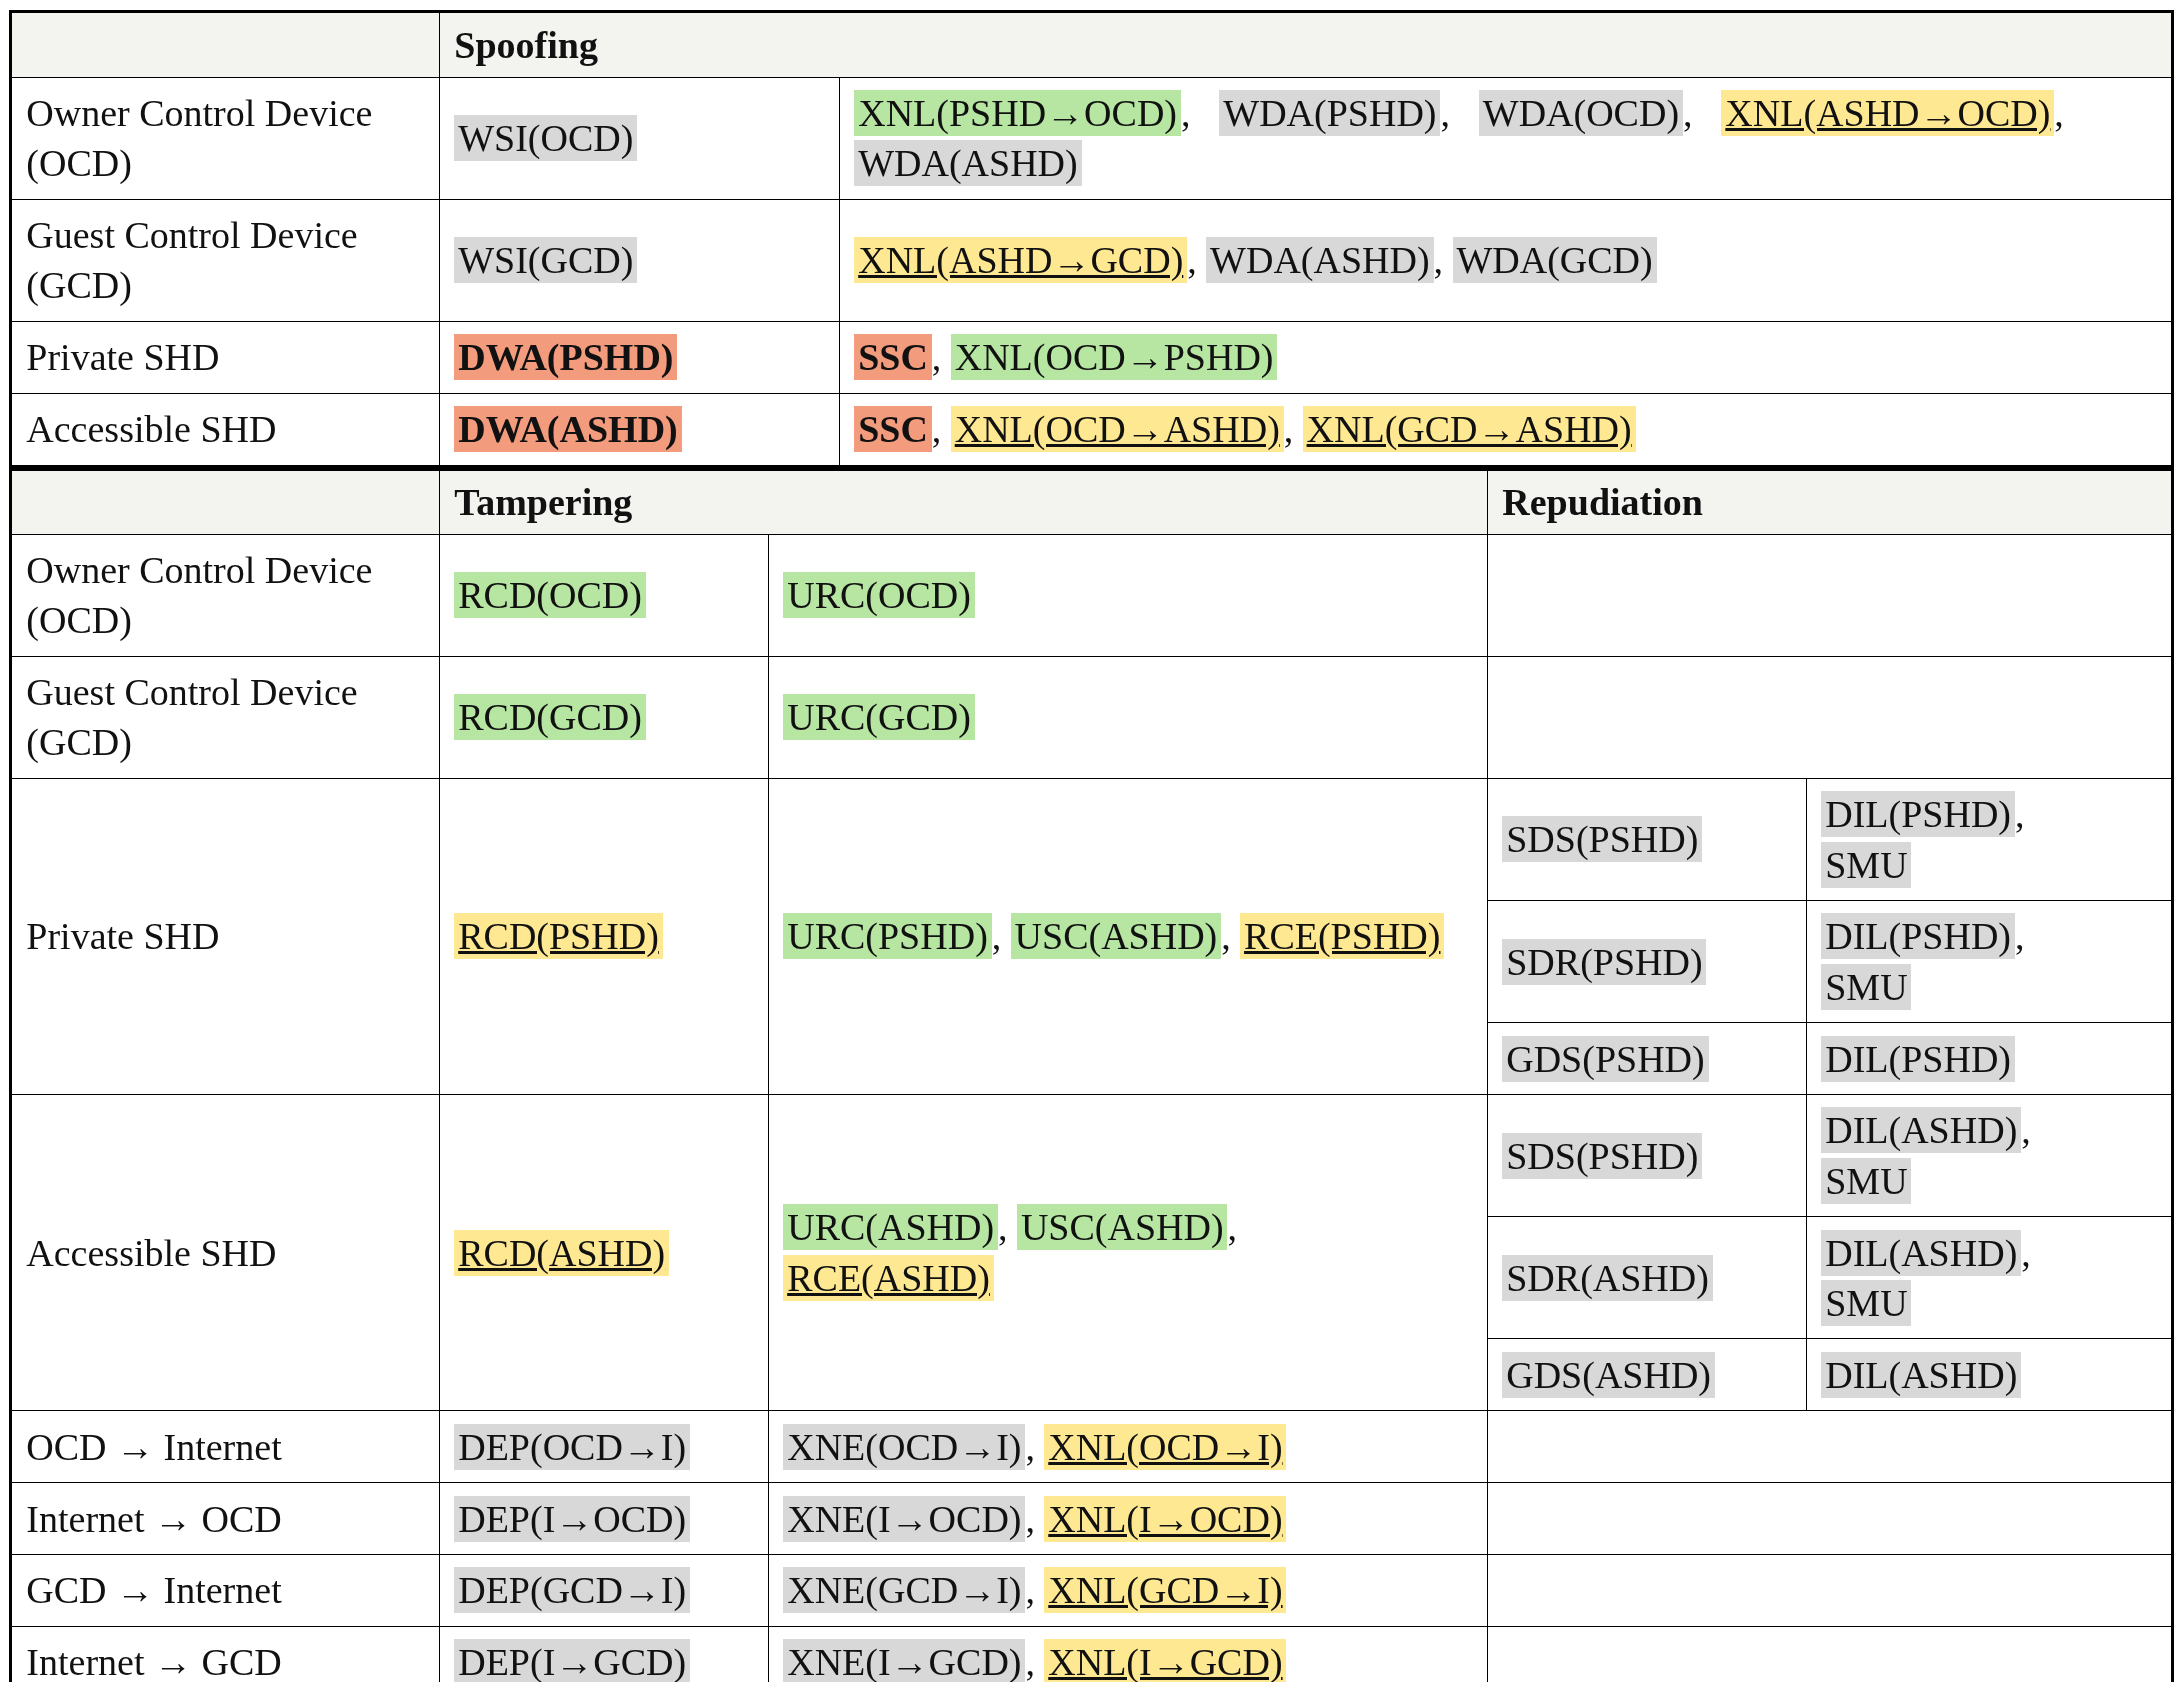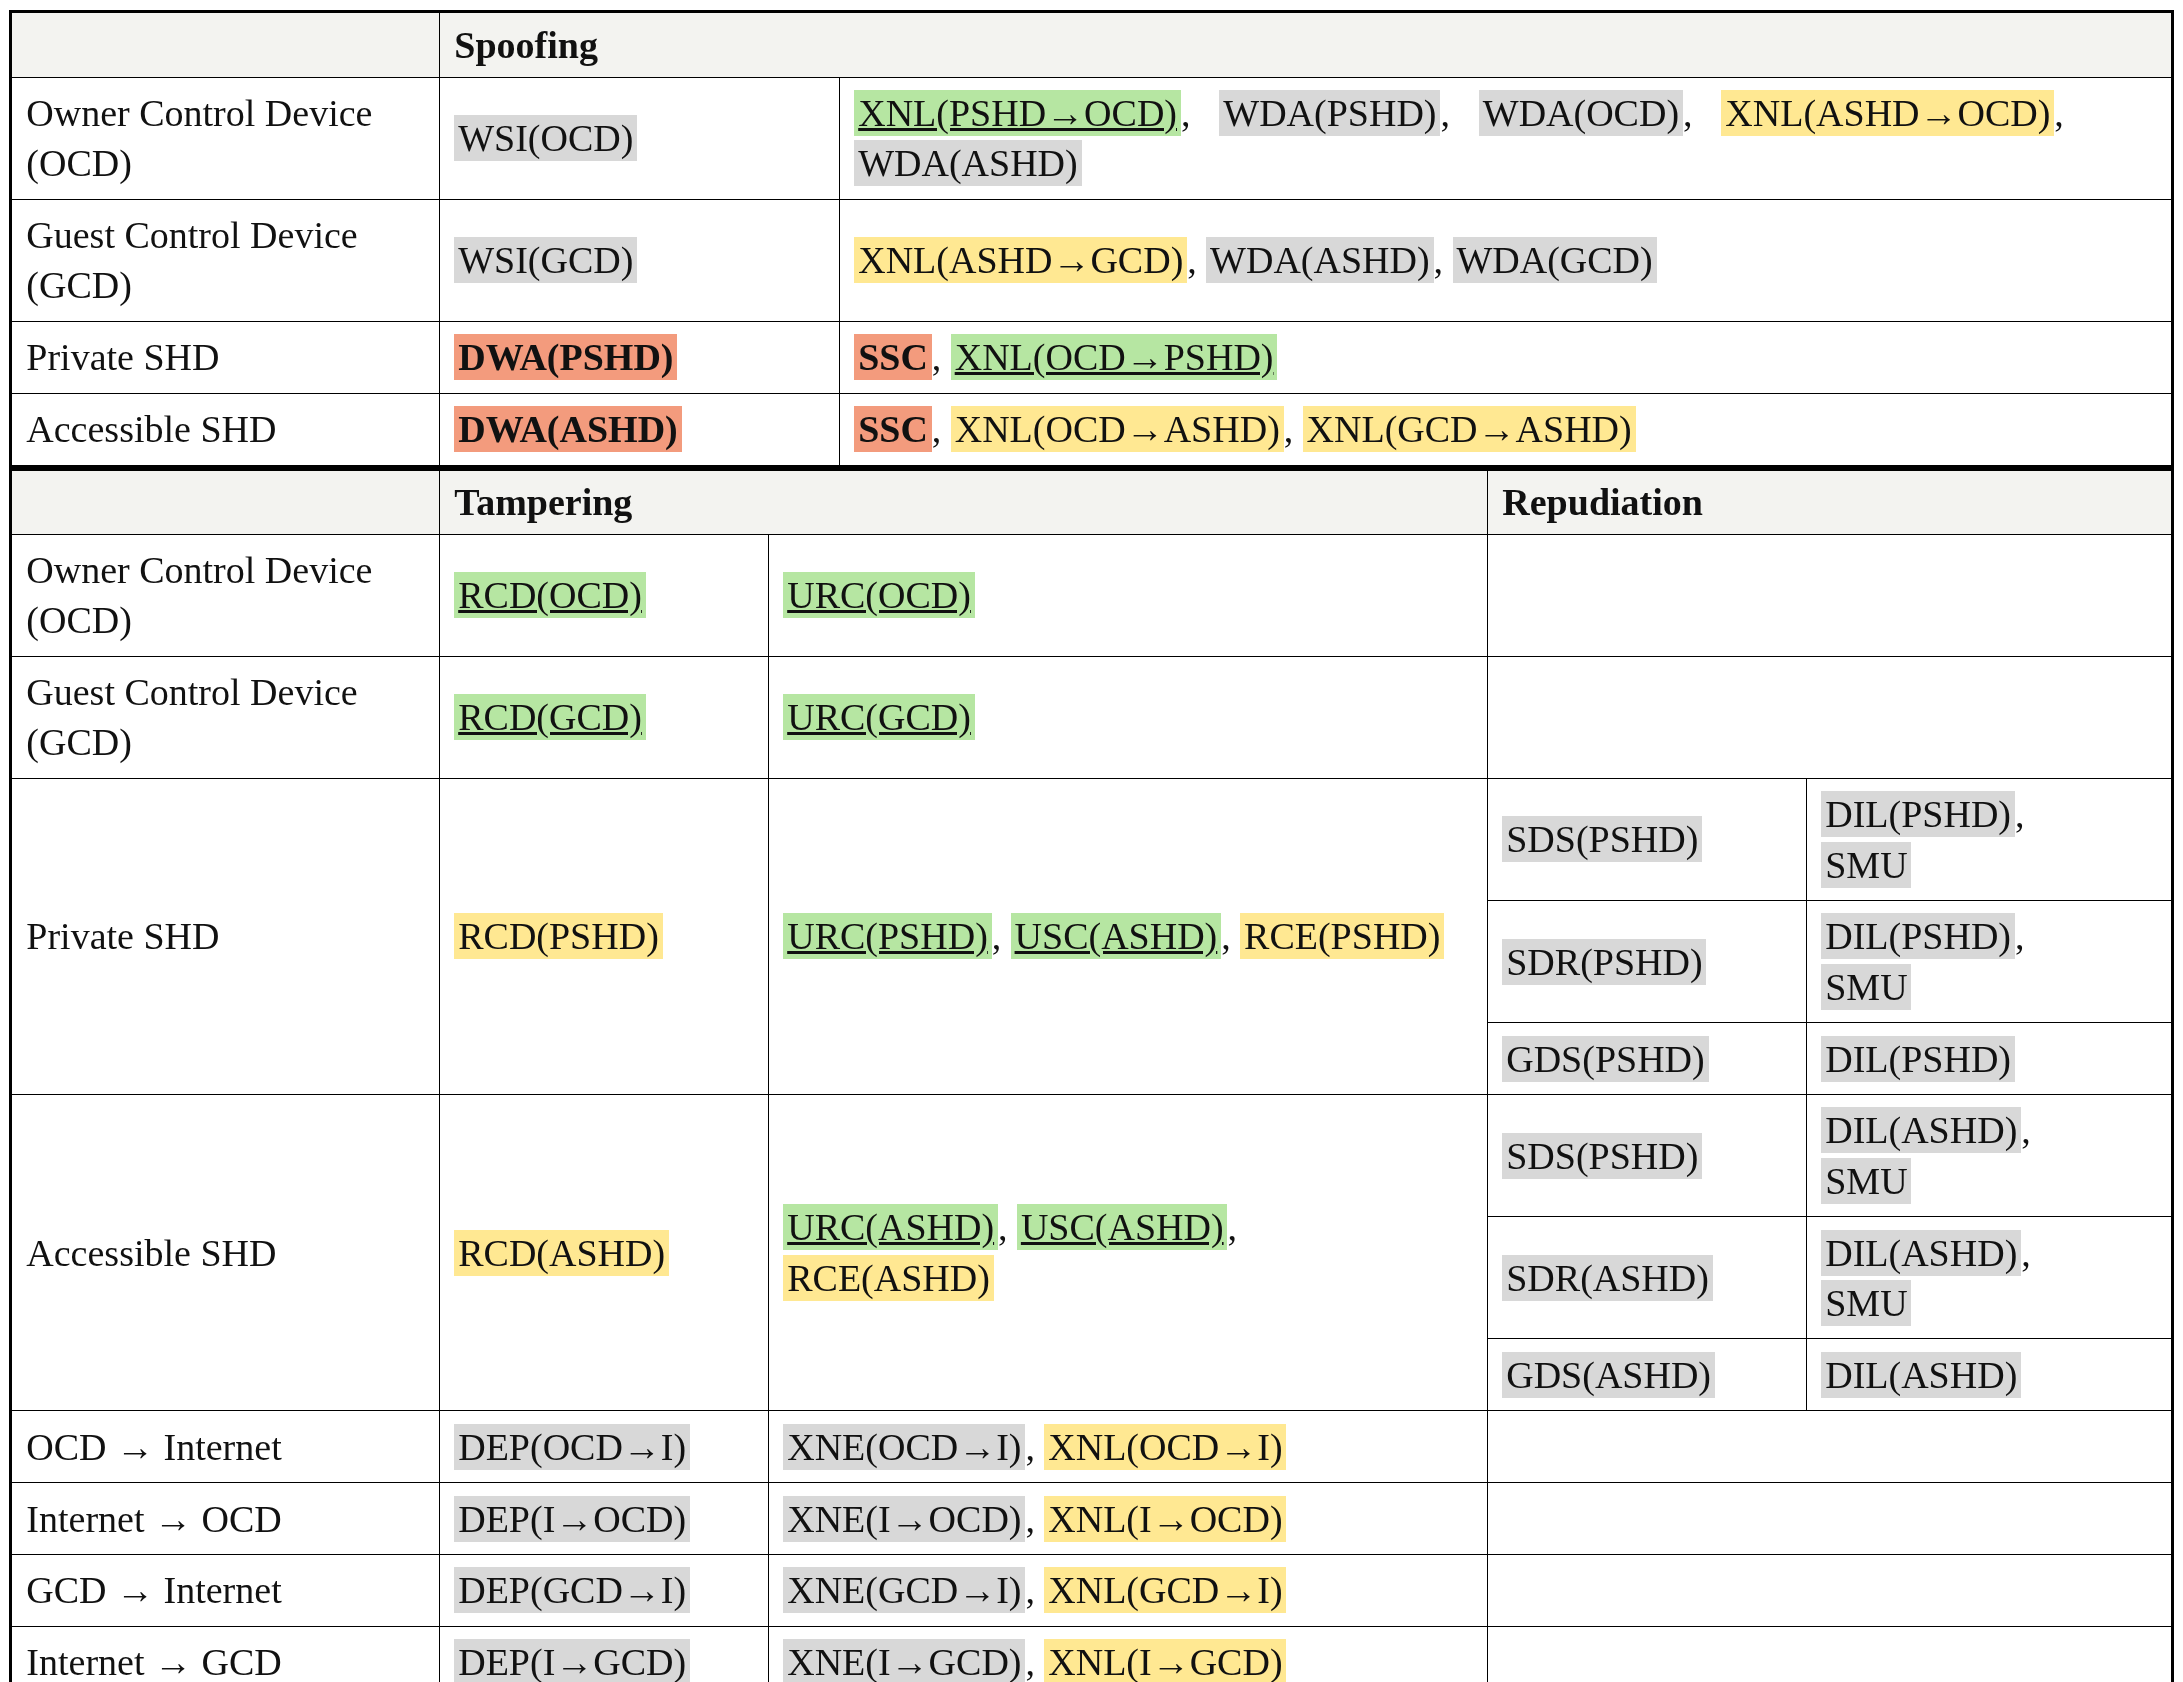--- a/index.html
+++ b/index.html
@@ -29,22 +29,22 @@
   }
   thead th {
     background: #f3f3f0;
     text-align: left;
     font-weight: bold;
     padding: 6.5px 14.3px;
   }
   td.spread { word-spacing: 19.5px; }
   .hl { padding: 2px 3.9px; }
   .hl-gray   { background: var(--hl-gray); }
-  .hl-green  { background: var(--hl-green); text-decoration: underline; }
-  .hl-yellow { background: var(--hl-yellow); }
+  .hl-green  { background: var(--hl-green); }
+  .hl-yellow { background: var(--hl-yellow); text-decoration: underline; }
   .hl-salmon { background: var(--hl-salmon); font-weight: bold; }
 </style>
 </head>
 <body>
 
 <div class="tables">
 
   <table class="tbl">
     <colgroup>
       <col style="width:429px">

